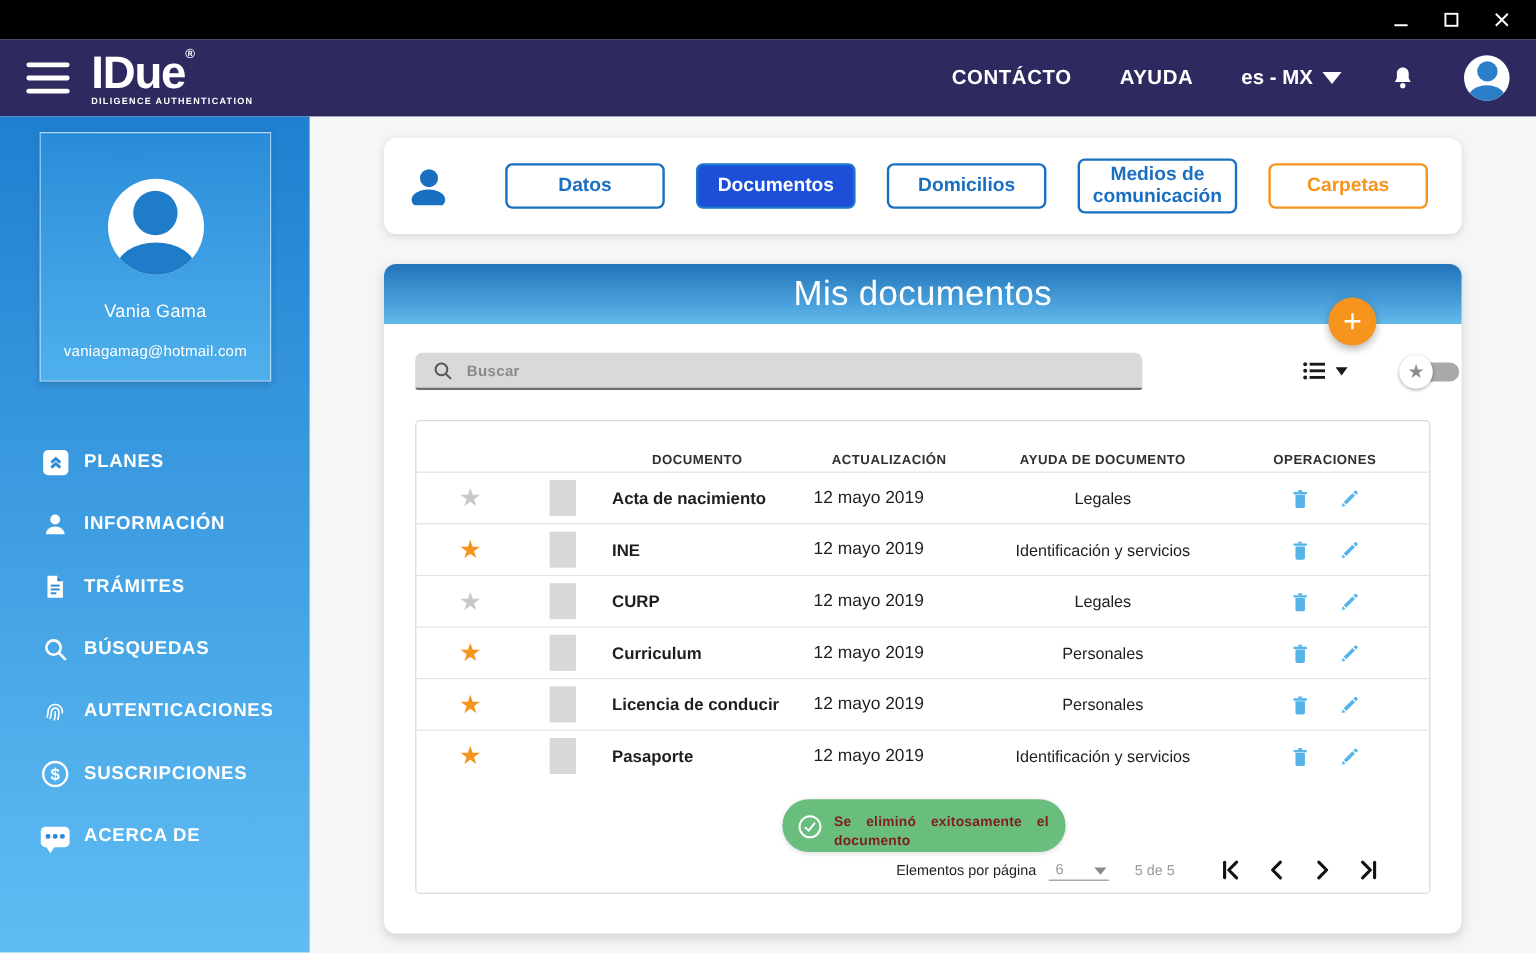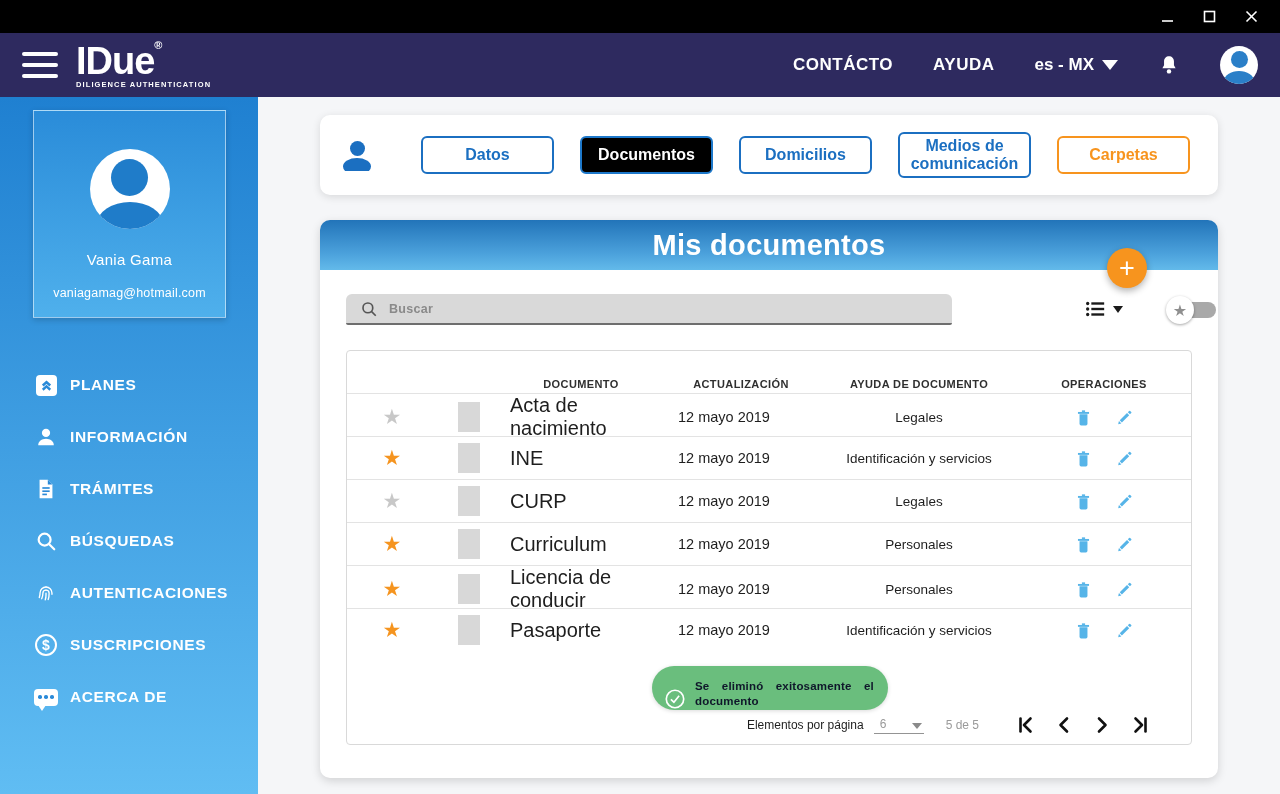--- a/index.html
+++ b/index.html
@@ -64,29 +64,29 @@
   
   .tabcard { position:absolute; left:320px; top:115px; width:898px; height:80px; background:#fff;
     border-radius:10px; box-shadow:0 2px 8px rgba(0,0,0,.12); display:flex; align-items:center; padding-left:21px; }
   .tab-person { width:32px; height:32px; position:relative; overflow:hidden; margin-right:48px; flex:none; }
   .tab-person .person-head { width:15px; height:15px; left:8.5px; top:2px; background:#1b6fc1; }
   .tab-person .person-body { width:28px; height:17px; left:2px; top:19px; background:#1b6fc1; border-radius:50%; }
   .tabs { display:flex; align-items:center; gap:26px; }
   .tab-btn { width:133px; min-height:38px; border:2px solid #1b6fc1; border-radius:6px; background:#fff;
     color:#1b6fc1; font-family:inherit; font-size:16px; font-weight:bold; cursor:pointer;
     display:flex; align-items:center; justify-content:center; text-align:center; line-height:1.1; padding:3px 2px; }
-  .tab-btn.active { background:#000000; color:#fff; border-color:#1d78ca; }
+  .tab-btn.active { background:#1d4ed8; color:#fff; border-color:#1d78ca; }
   .tab-btn.orange { border-color:#f7941e; color:#f7941e; }
 
   .doccard { position:absolute; left:320px; top:220px; width:898px; height:558px; background:#fff;
     border-radius:10px; box-shadow:0 3px 10px rgba(0,0,0,.15); }
   .band { position:absolute; left:0; top:0; width:898px; height:50px; border-radius:10px 10px 0 0;
     background:linear-gradient(180deg,#2274b9 0%,#4da3dd 70%,#63baea 100%);
     display:flex; align-items:center; justify-content:center; }
-  .band-title { color:#fff; font-size:29px; font-weight:bold; letter-spacing:.3px; }
+  .band-title { color:#fff; font-size:29px; font-weight:normal; letter-spacing:.3px; }
   .fab { position:absolute; left:787px; top:28px; width:40px; height:40px; border-radius:50%; border:none;
     background:#f7941e; color:#fff; font-size:27px; font-weight:300; line-height:36px; cursor:pointer;
     box-shadow:0 3px 7px rgba(0,0,0,.3); font-family:inherit; }
 
   .searchrow { position:absolute; left:26px; top:74px; width:846px; height:34px; }
   .searchbox { position:absolute; left:0; top:0; width:606px; height:31px; background:#d9d9d9;
     border-radius:6px 6px 2px 2px; border-bottom:2px solid #6e6e6e; display:flex; align-items:center; padding-left:14px; }
   .searchbox svg { width:18px; height:18px; stroke:#555; stroke-width:2.2; fill:none; flex:none; }
   .searchbox input { border:none; outline:none; background:transparent; margin-left:11px; width:520px;
     font-family:inherit; font-size:12.5px; font-weight:bold; color:#444; letter-spacing:.3px; }
@@ -103,30 +103,30 @@
   .tablewrap { position:absolute; left:26px; top:130px; width:846px; height:395px;
     border:1px solid #d9d9d9; border-radius:4px; }
   .thead, .trow { display:grid; grid-template-columns:90px 64px 160px 160px 196px 1fr; align-items:center; }
   .thead { height:42px; }
   .th { font-size:11px; font-weight:bold; color:#2f2f2f; letter-spacing:.4px; text-align:center;margin-top:24px; }
   .th.c3 { text-align:center; }
   .trow { height:43px; border-top:1px solid #e3e3e3; }
   .cell-star { display:flex; justify-content:center; font-size:21px; color:#c8c8c8; cursor:pointer; }
   .cell-star.on { color:#f5941f; }
   .thumb { width:22px; height:30px; background:#d8d8d8; margin:0 auto; }
-  .cell-name { font-size:20px; color:#1e1e1e; padding-left:9px; }
+  .cell-name { font-size:14px; color:#1e1e1e; padding-left:9px;font-weight:bold; }
   .cell-date { font-size:14.5px; color:#1e1e1e; padding-left:17px; }
   .cell-type { font-size:13.5px; color:#1e1e1e; text-align:center; }
   .cell-ops { display:flex; justify-content:center; gap:22px; }
   .op { cursor:pointer; display:flex; }
   .op svg { width:19px; height:19px; fill:#56b4e8; }
 
   .tfoot { position:absolute; left:0; bottom:0; width:844px; height:95px; }
   .toast { position:absolute; left:305px; top:17px; width:236px; height:44px; border-radius:22px;
-    background:#6abe7d; color:#0f172a; display:flex; align-items:flex-end; padding:2px 14px 0 12px; box-shadow:0 1px 4px rgba(0,0,0,.15); }
+    background:#6abe7d; color:#7f1d1d; display:flex; align-items:flex-start; padding:12px 14px 0 12px; box-shadow:0 1px 4px rgba(0,0,0,.15); }
   .toast svg { width:22px; height:22px; stroke:#fff; stroke-width:1.8; fill:none; flex:none; }
   .toast-text { font-size:11.5px; font-weight:bold; line-height:1.35; margin-left:9px; text-align:justify; letter-spacing:.2px; }
   .pagination { position:absolute; right:16px; bottom:10px; display:flex; align-items:center; }
   .pg-label { font-size:12px; color:#1e1e1e; }
   .pg-select { display:flex; align-items:end; gap:10px; border-bottom:1px solid #949494; padding:0 2px 2px 6px; margin-left:10px; cursor:pointer; }
   .pg-select .val { font-size:12px; color:#9a9a9a; min-width:22px; }
   .pg-select .caret-down { border-left-width:5px; border-right-width:5px; border-top:6px solid #8a8a8a; margin-bottom:2px; }
   .pg-range { font-size:12px; color:#9a9a9a; margin-left:22px; }
   .pg-nav { display:flex; align-items:center; gap:20px; margin-left:38px; margin-right:26px; }
   .pg-btn { cursor:pointer; display:flex; }

